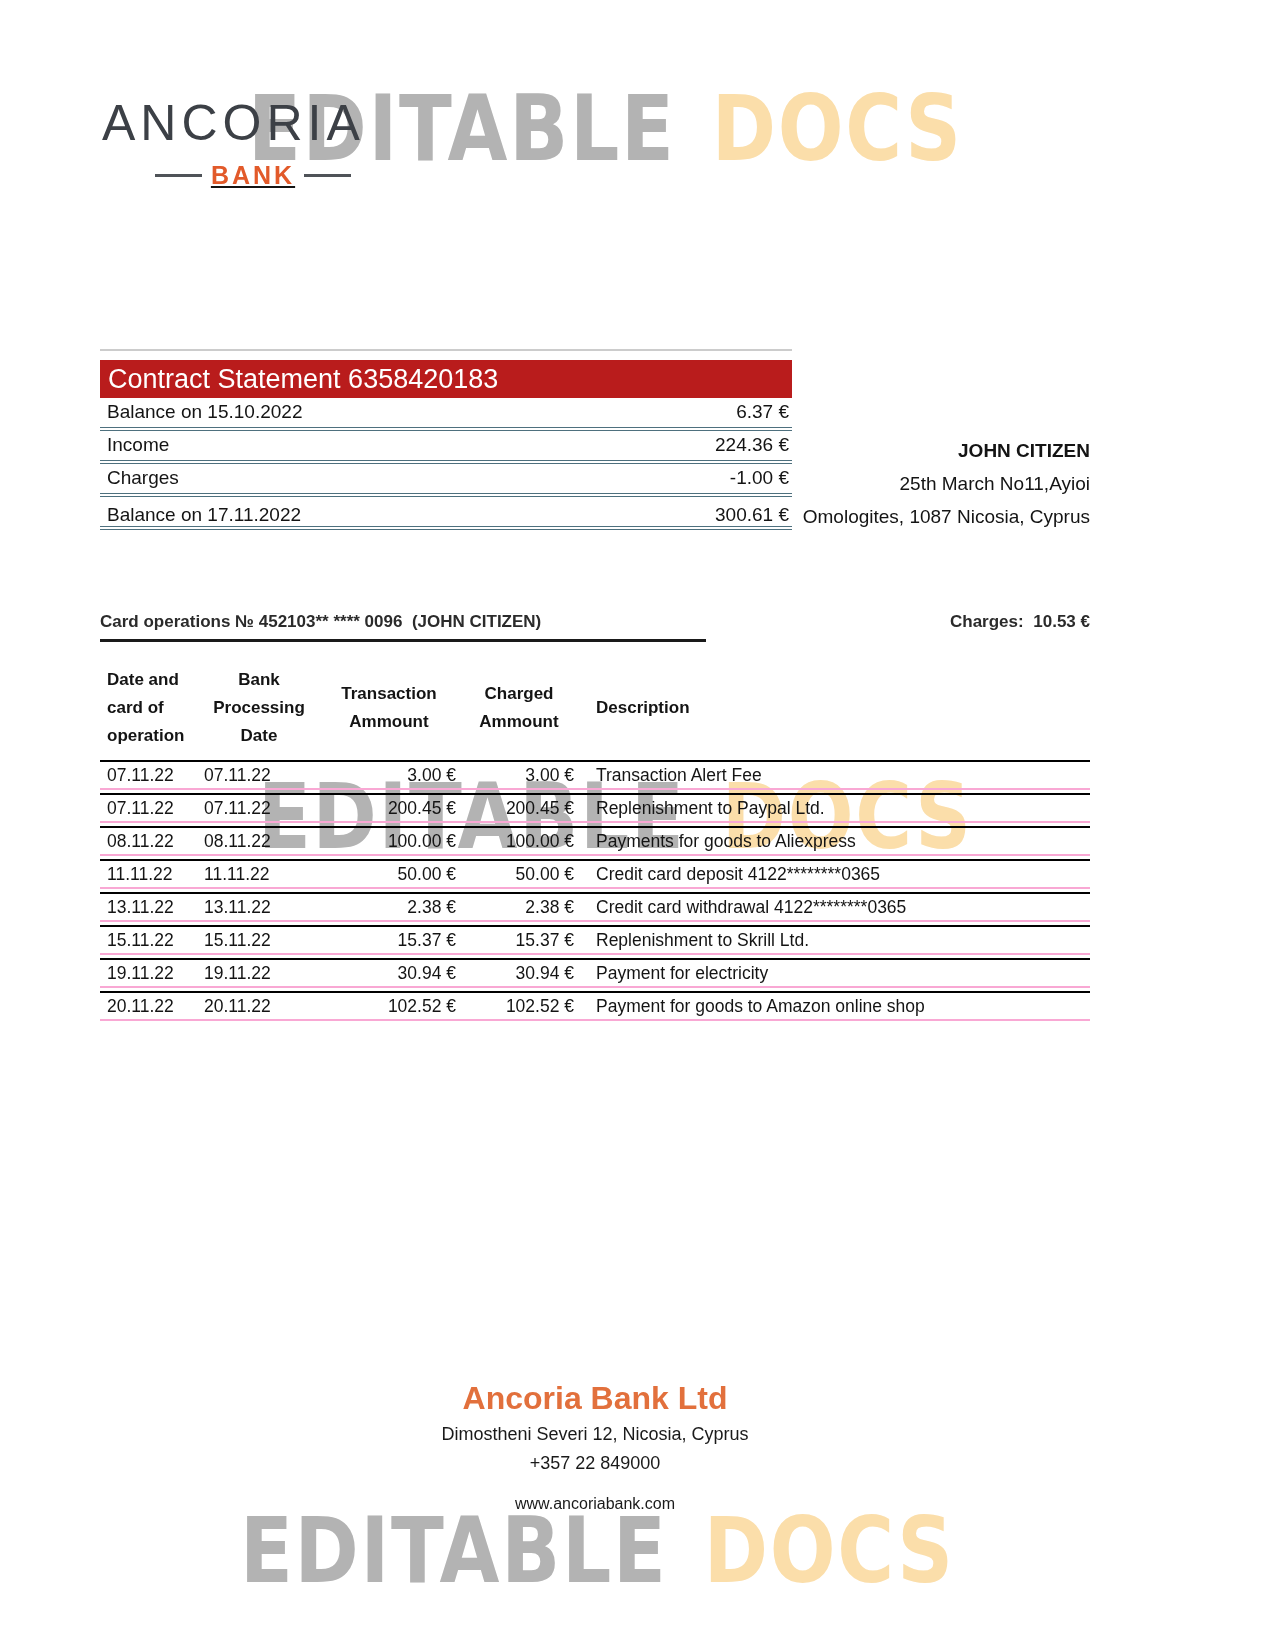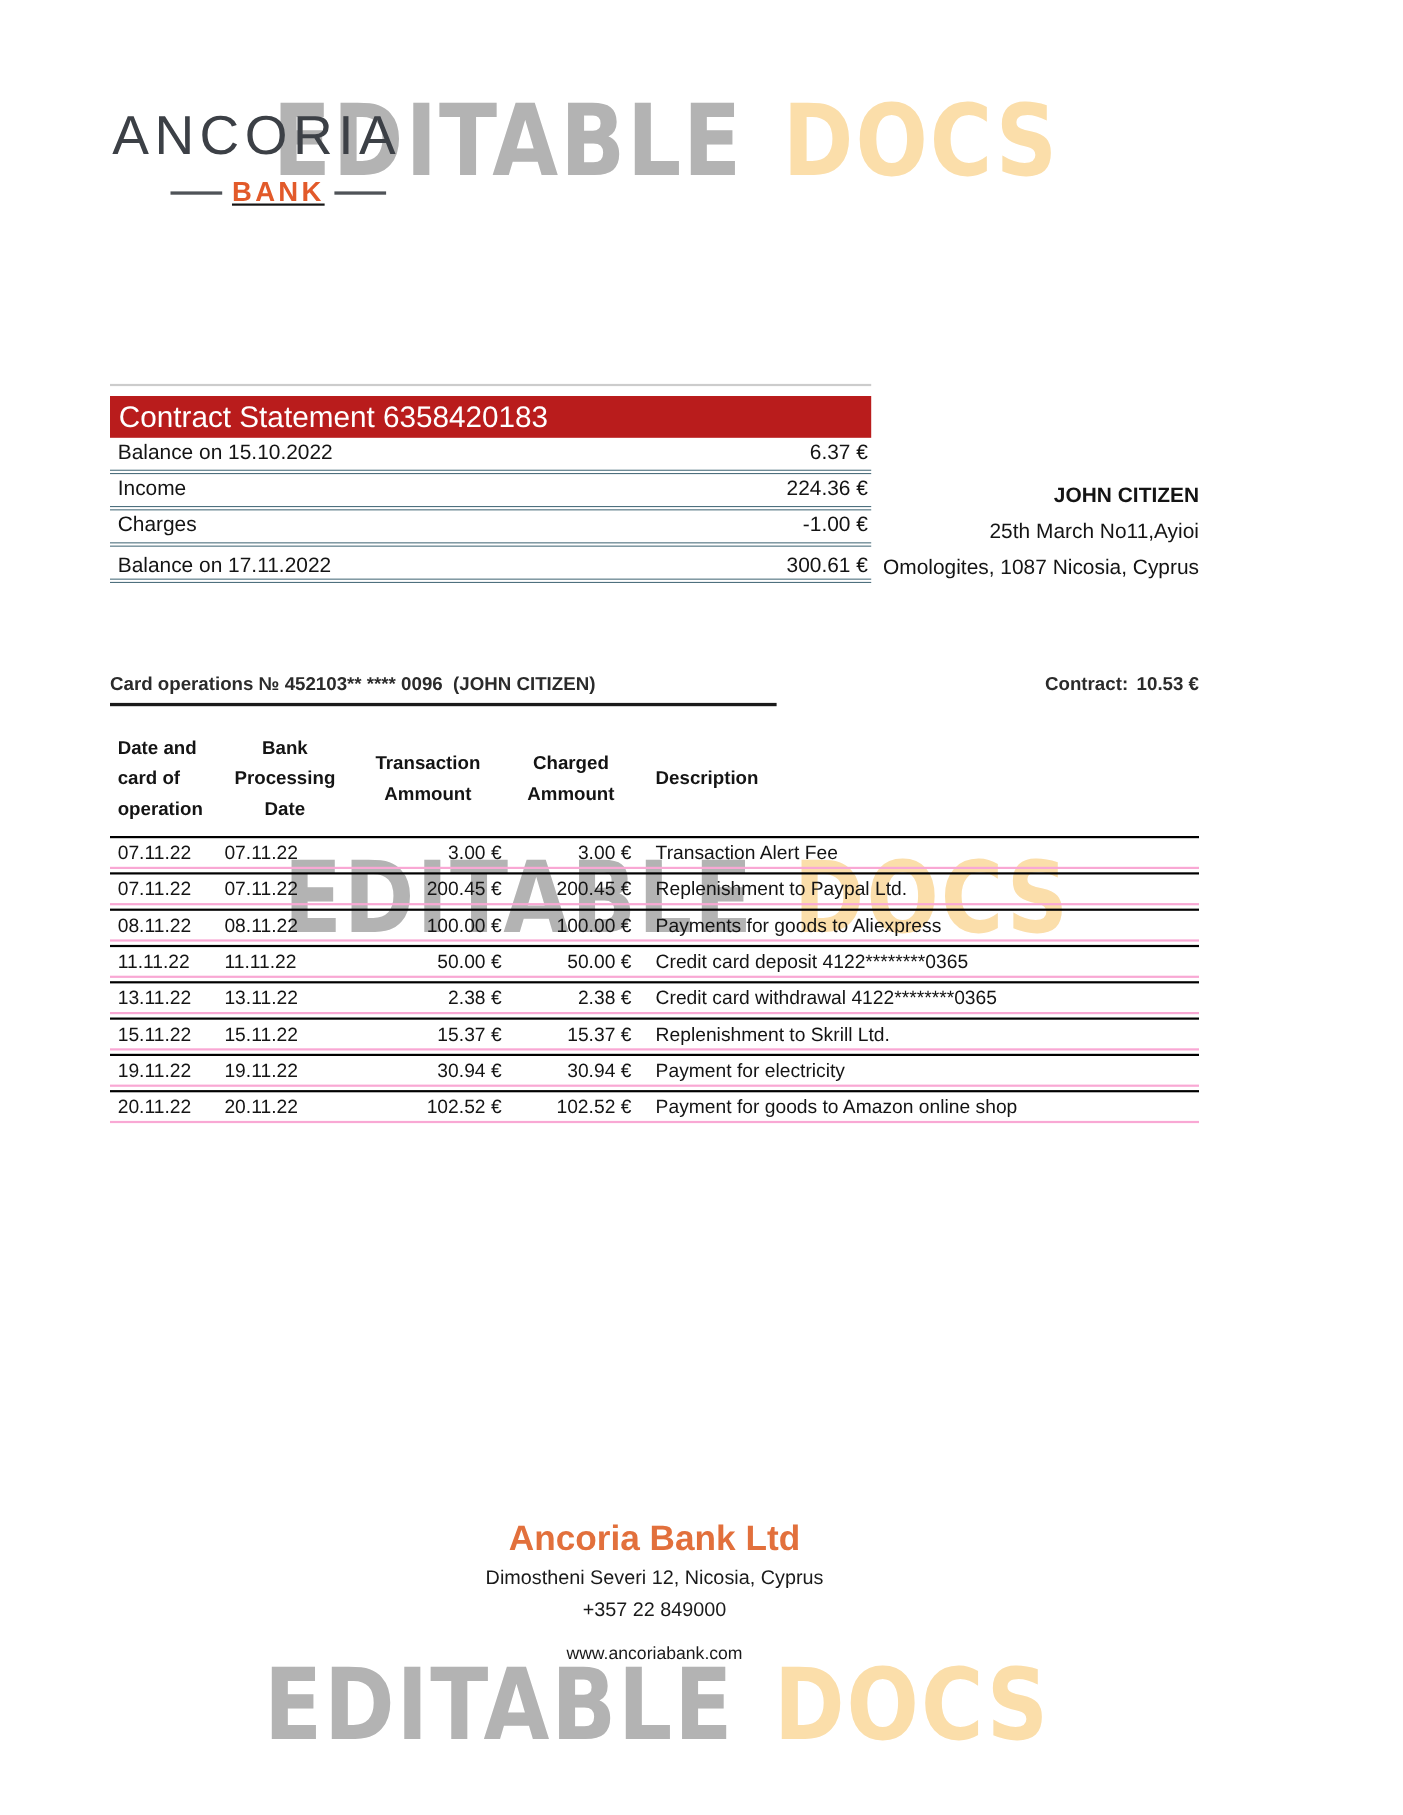--- a/index.html
+++ b/index.html
@@ -118,21 +118,21 @@
   <div class="addr">
     <div class="addr-name">JOHN CITIZEN</div>
     <div>25th March No11,Ayioi</div>
     <div>Omologites, 1087 Nicosia, Cyprus</div>
   </div>
 
   <div class="cardops">
     <div class="co-head">
       <span class="co-title">Card operations № 452103** **** 0096  (JOHN CITIZEN)</span>
       <span class="co-right">
-        <span>Contract:</span>
+        <span>Charges:</span>
         <span>10.53 €</span>
       </span>
     </div>
     <div class="co-underline"></div>
     <div class="co-cols">
       <div class="cell c1" style="white-space:normal;">Date and card of operation</div>
       <div class="cell c2" style="white-space:normal;">Bank Processing Date</div>
       <div class="cell c3" style="white-space:normal;">Transaction Ammount</div>
       <div class="cell c4" style="white-space:normal;">Charged Ammount</div>
       <div class="cell c5">Description</div>

